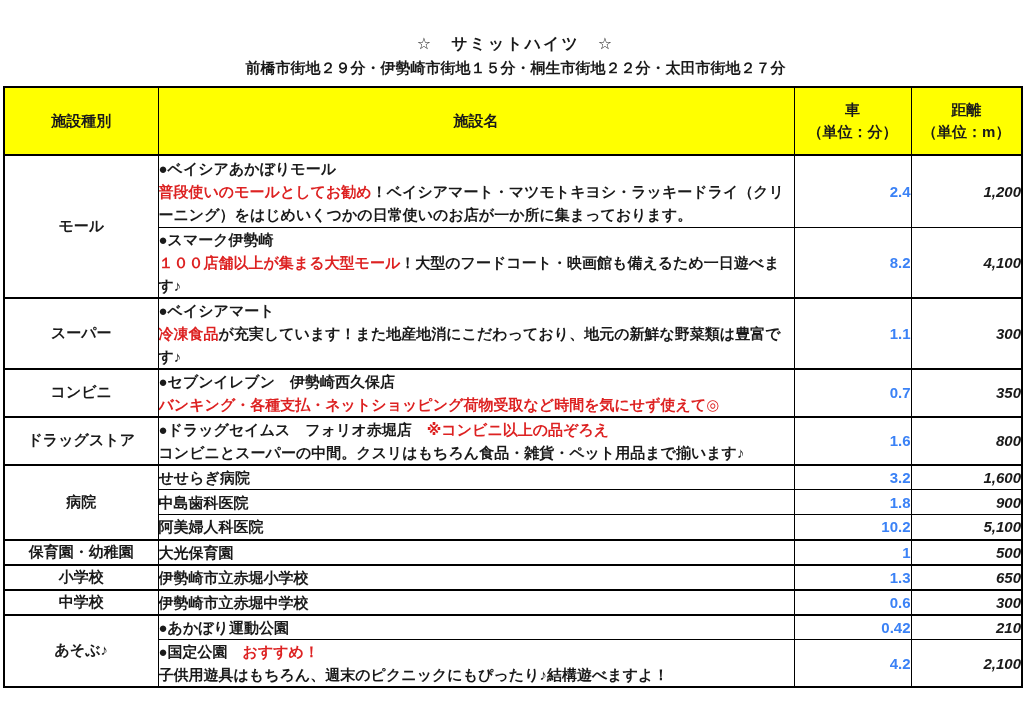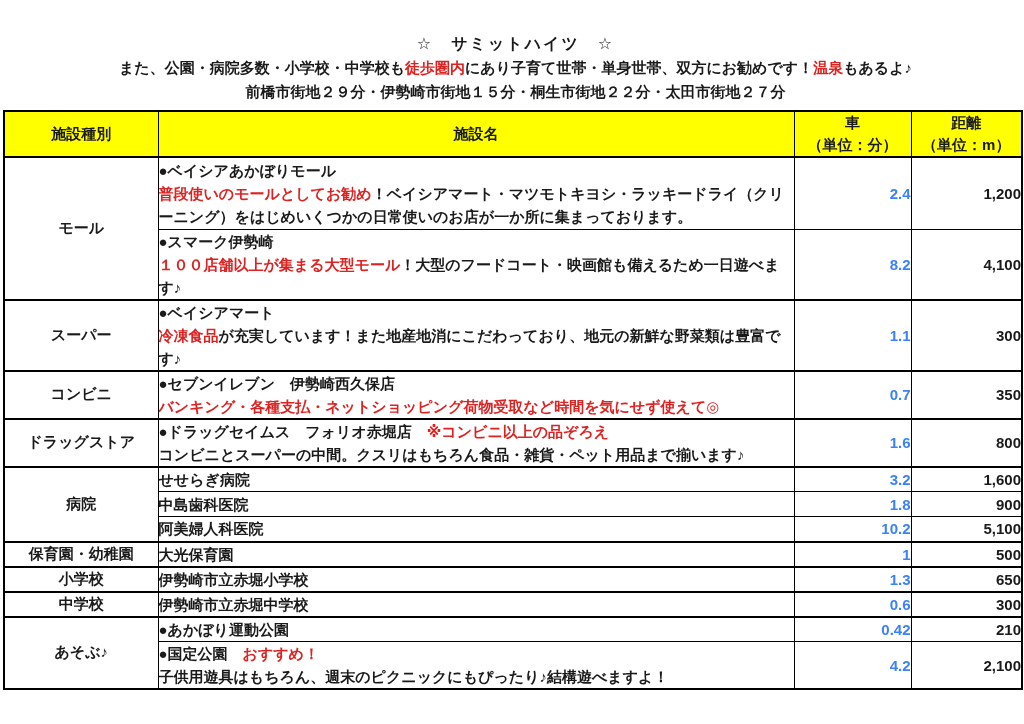--- a/index.html
+++ b/index.html
@@ -27,39 +27,38 @@
     vertical-align: middle;
     overflow: hidden;
     padding: 0;
   }
   thead th {
     background: #ffff00;
     text-align: center;
     border-bottom: 2px solid #000;
     line-height: 22px;
   }
-  thead tr { height: 46px; }
+  thead tr { height: 68px; }
   tr.gs td { border-top: 2px solid #000; }
   td.cat { text-align: center; }
   td.name { text-align: left; padding: 2px 8px 2px 5px; line-height: 23px; }
   td.car  { text-align: right; padding-right: 12px; color: #3b82f6; }
-  td.dist { text-align: right; padding-right: 12px; }
+  td.dist { text-align: right; padding-right: 12px; font-style: italic; }
   tr.h72 { height: 72px; }
   tr.h49 { height: 49px; }
   tr.h46 { height: 46px; }
   tr.h48 { height: 48px; }
   tr.h47 { height: 47px; }
   tr.h25 { height: 25px; }
 </style>
 </head>
 <body>
 
 <div class="intro">
   <div class="line title">☆　サミットハイツ　☆</div>
-  <div class="line"><span>また、公園・病院多数・小学校・中学校も</span><span class="red">徒歩圏内</span><span>にあり子育て世帯・単身世帯、双方にお勧めです！</span><span class="red">温泉</span><span>もあるよ♪</span></div>
   <div class="line">前橋市街地２９分・伊勢崎市街地１５分・桐生市街地２２分・太田市街地２７分</div>
 </div>
 
 <table class="facility">
   <colgroup>
     <col style="width:154px">
       <col style="width:636px">
       <col style="width:117px">
       <col style="width:111px">
   </colgroup>

